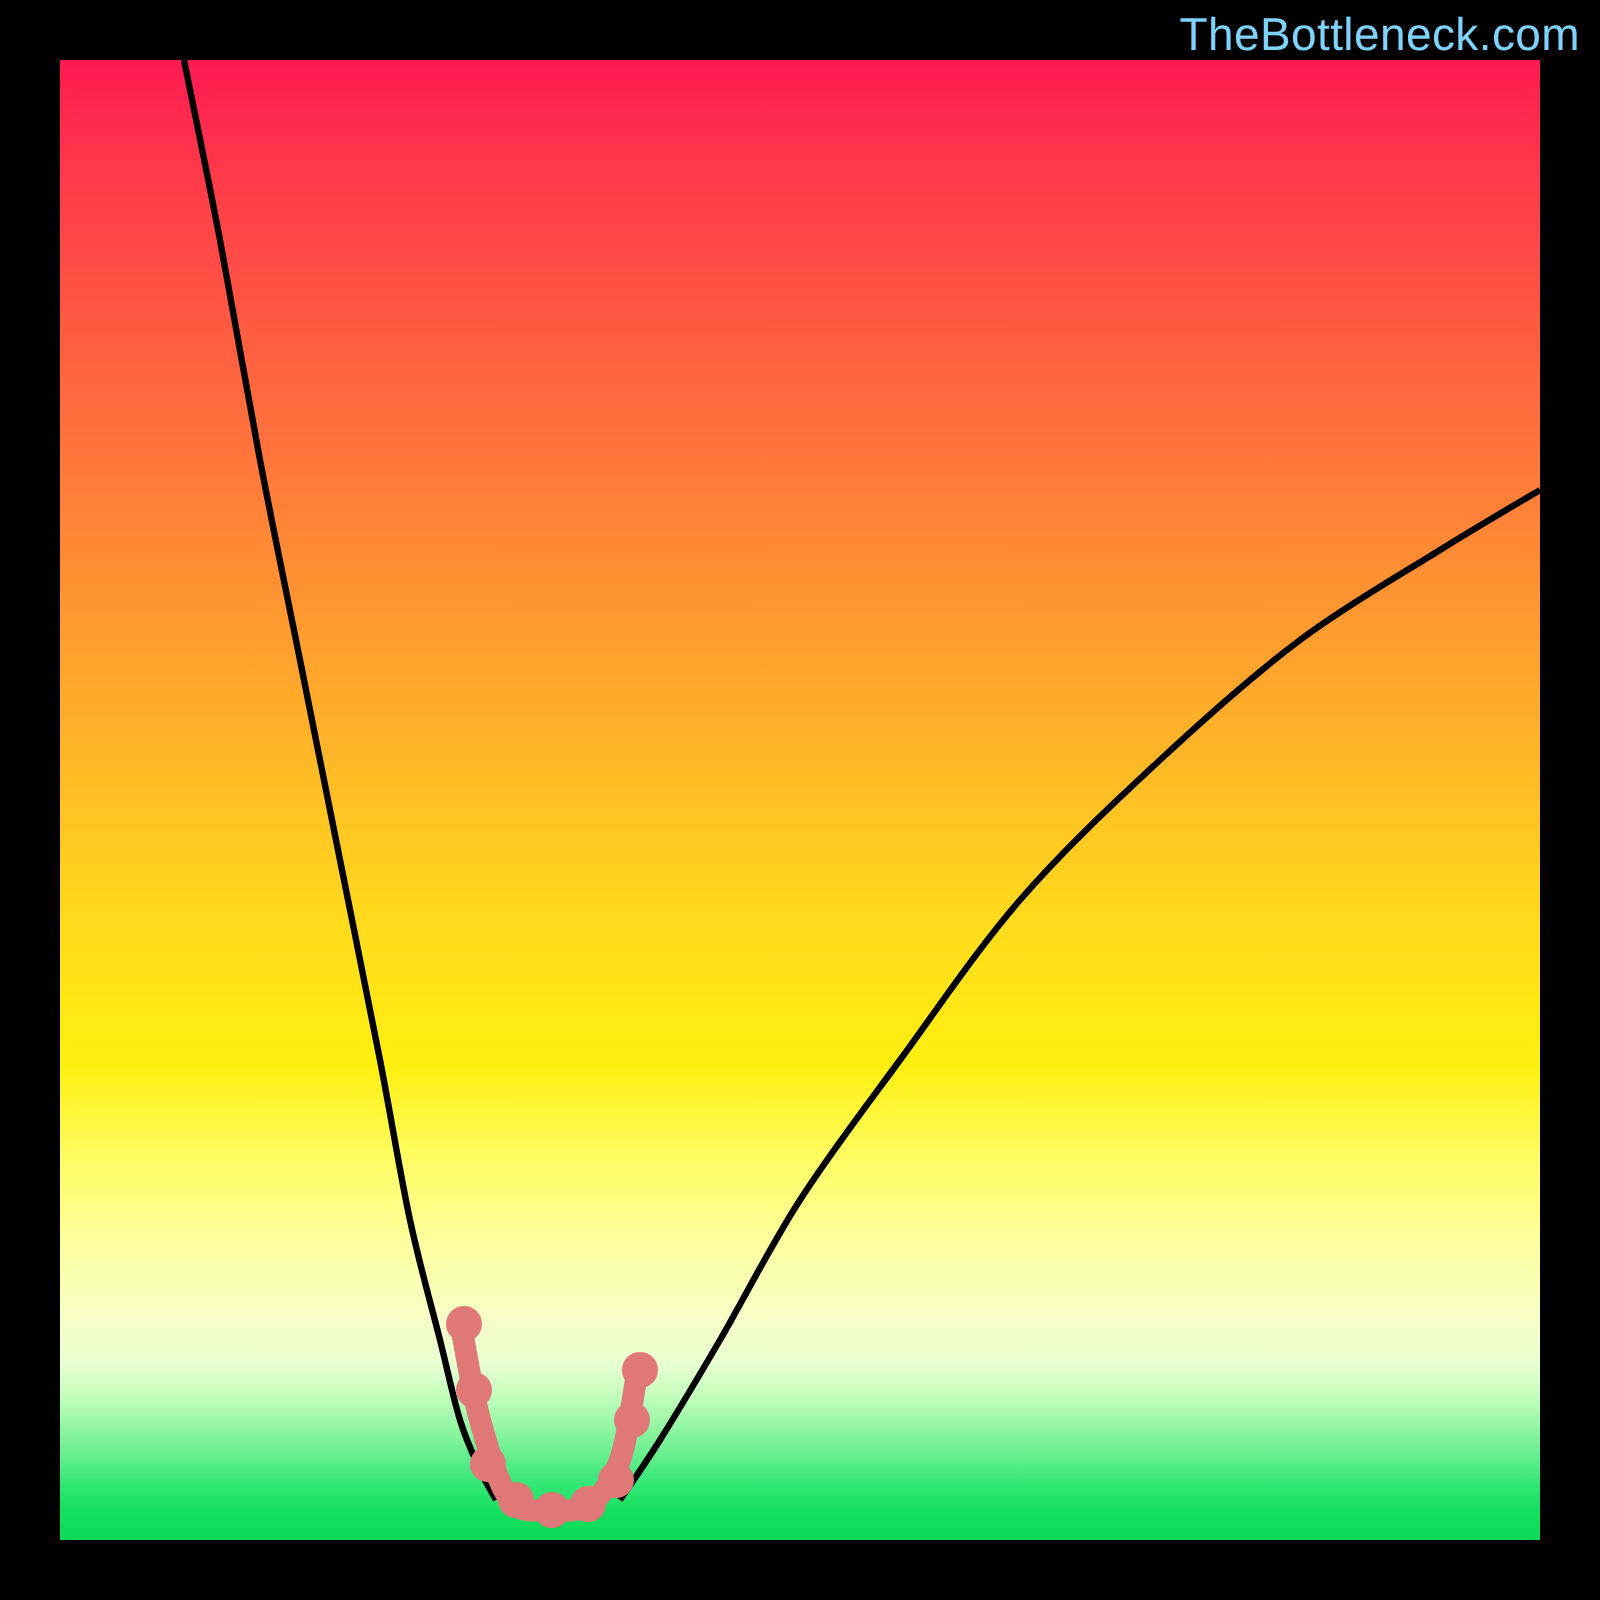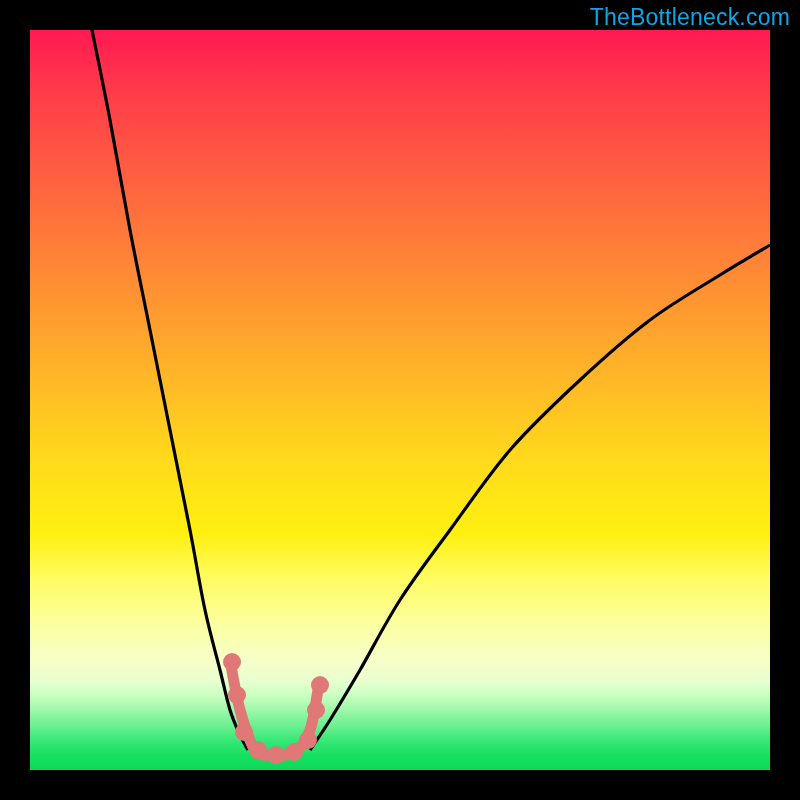--- a/index.html
+++ b/index.html
@@ -43,21 +43,21 @@
       #6cf090 94%,
       #38e878 96%,
       #16e060 98%,
       #0ed858 100%
     );
   }
   .watermark {
     position: absolute;
     top: 4px;
     right: 10px;
-    color: #0ea5e9;
+    color: #7dd3fc;
     font-size: 23px;
     font-weight: 500;
     letter-spacing: 0.2px;
   }
   svg.curves {
     position: absolute;
     top: 0;
     left: 0;
   }
 </style>

